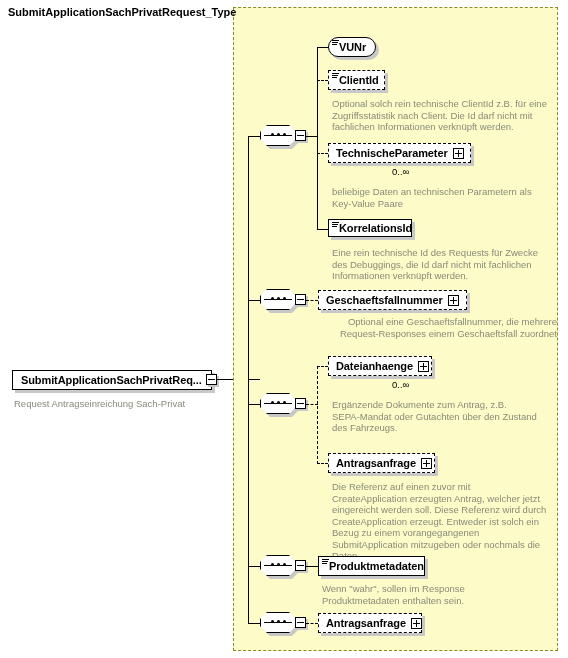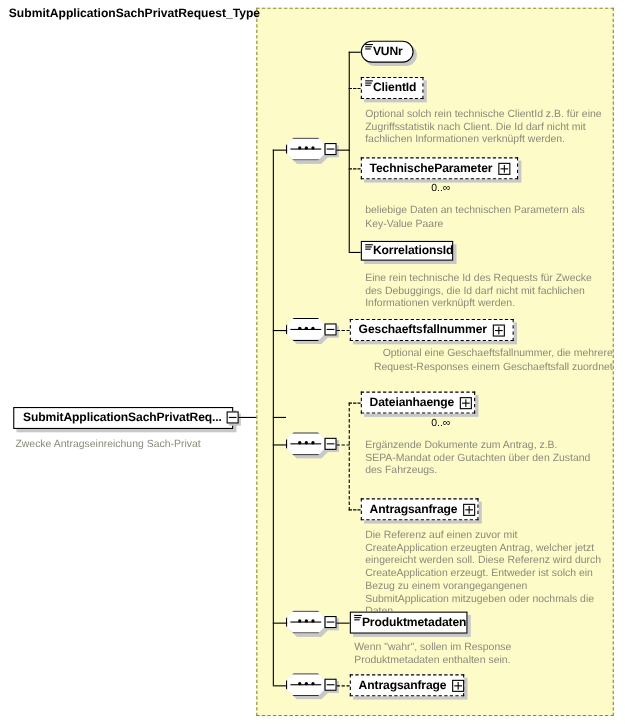--- a/index.html
+++ b/index.html
@@ -225,21 +225,21 @@
     border-left: 1px dashed #000;
   }
 </style>
 </head>
 <body>
 
 <div class="node-box" id="root-box" style="left:12px; top:370px; width:200px; height:20px; padding-left:8px;">
   <span class="node-label">SubmitApplicationSachPrivatReq...</span>
 </div>
 <div class="toggle-out" style="left:206px; top:374px;"></div>
-<div class="anno" style="left:14px; top:398px; width:215px;">Zwecke Antragseinreichung Sach-Privat</div>
+<div class="anno" style="left:14px; top:398px; width:215px;">Request Antragseinreichung Sach-Privat</div>
 
 <div class="ln h" style="left:217px; top:379px; width:50px;"></div>
 
 <div id="type-container"></div>
 <div id="type-title">SubmitApplicationSachPrivatRequest_Type</div>
 
 <div class="ln v" style="left:248px; top:136px; height:487px;"></div>
 <div class="ln h" style="left:248px; top:379px; width:12px;"></div>
 
 <div class="seq" style="left:260px; top:125px;">

